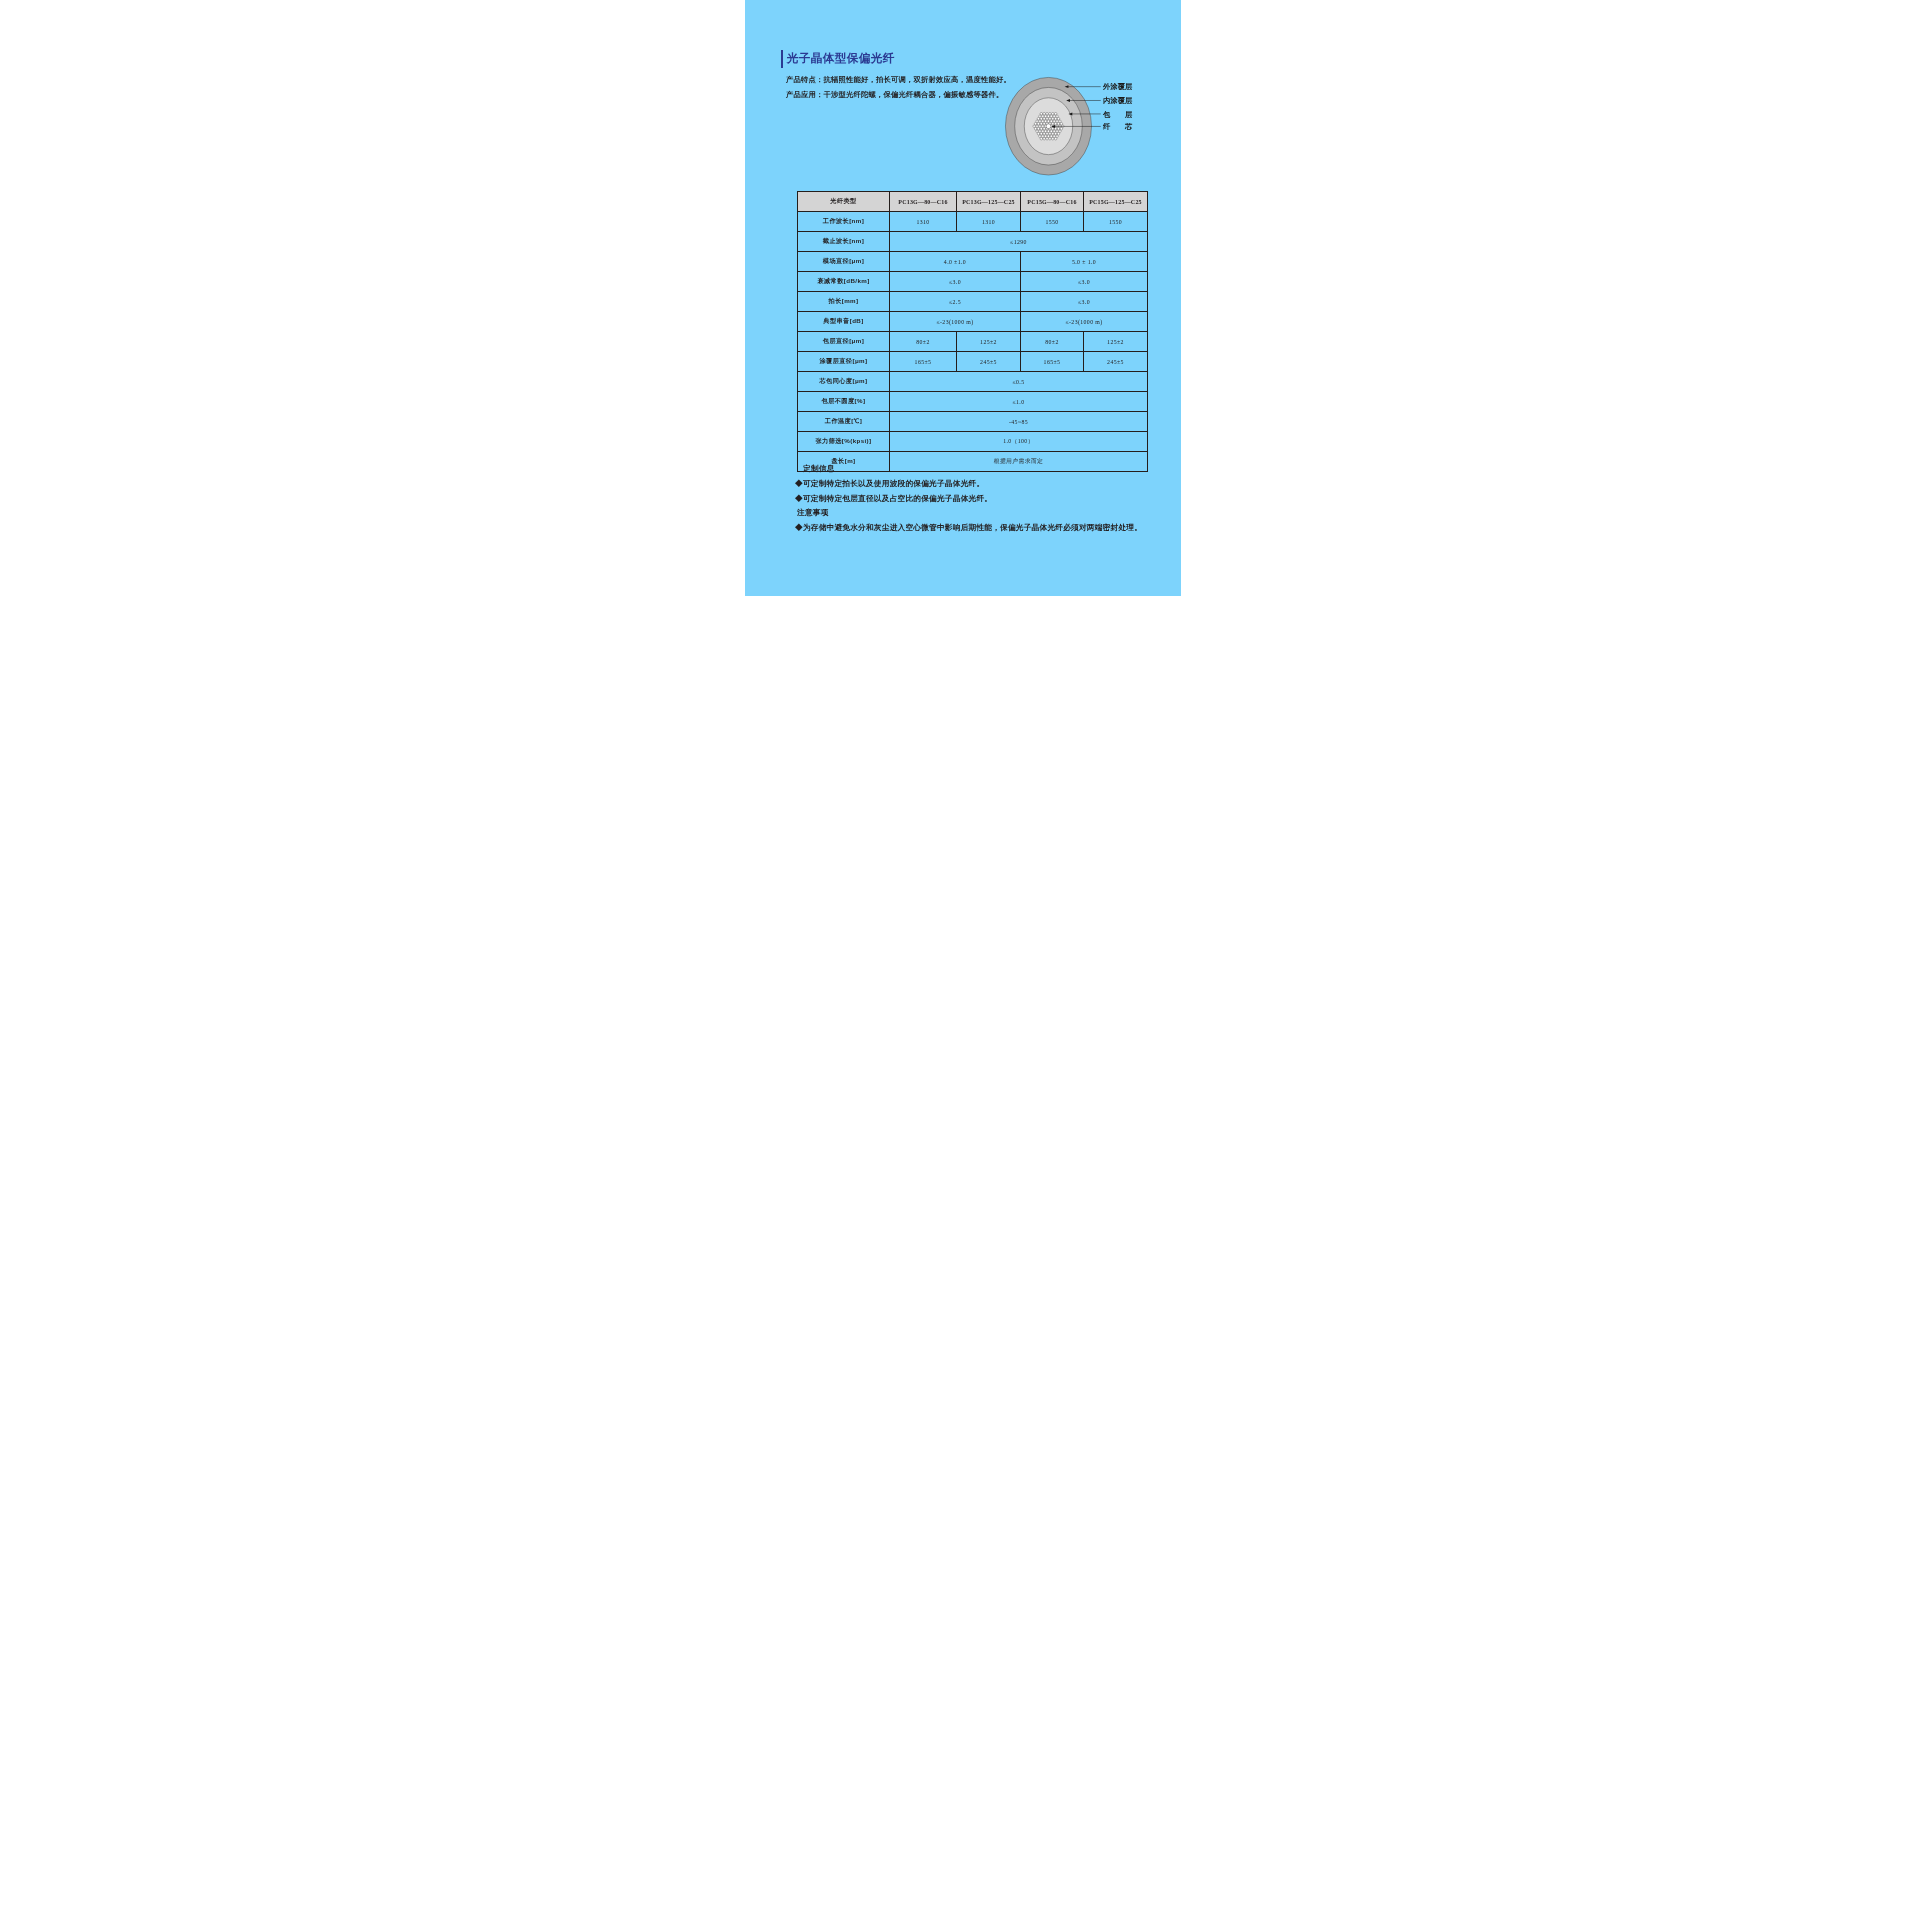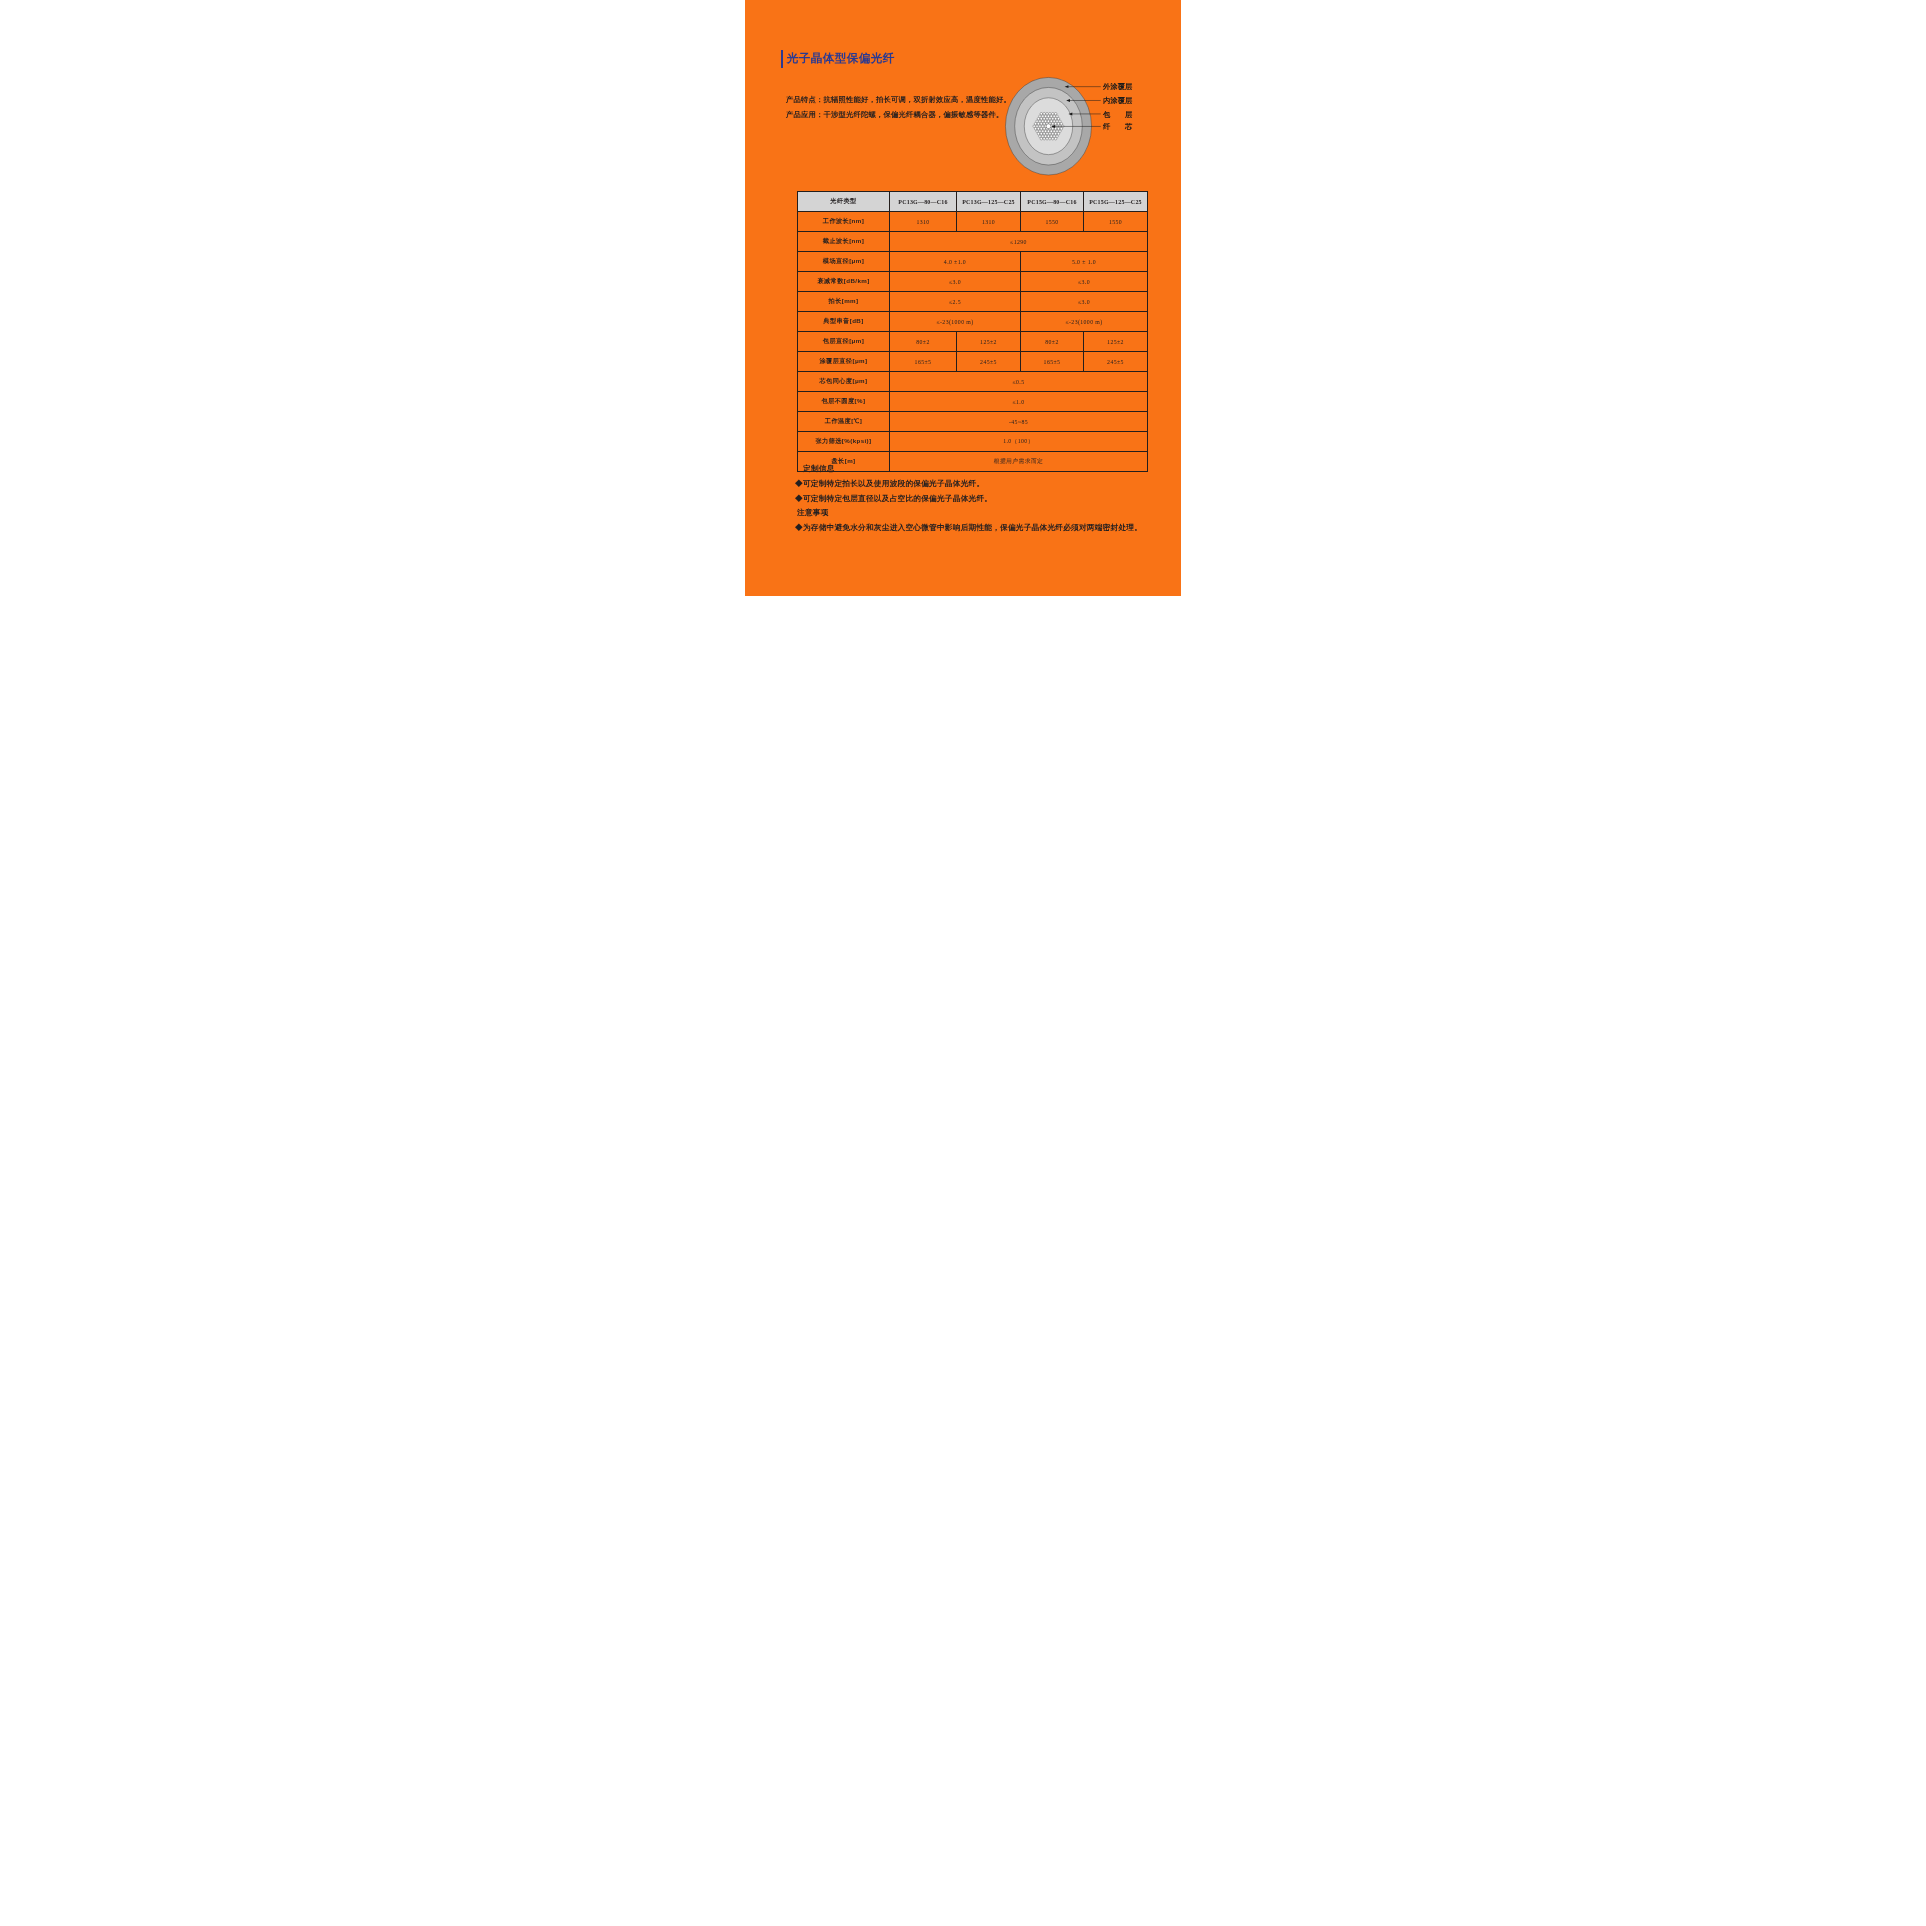--- a/index.html
+++ b/index.html
@@ -1,23 +1,23 @@
 <!DOCTYPE html>
 <html style="font-size:6.2px"><head>
 <meta charset="utf-8">
 <style>
   html,body{margin:0;padding:0;background:#ffffff;}
-  .page{position:relative;width:436px;height:596px;background:#f97316;margin:0 auto;overflow:hidden;
+  .page{position:relative;width:436px;height:596px;background:#7dd3fc;margin:0 auto;overflow:hidden;
         font-family:"Liberation Sans",sans-serif;color:#231f20;text-decoration:underline;}
   
   .title-wrap{position:absolute;left:36px;top:50px;display:flex;align-items:center;}
   .title-bar{width:1.9px;height:17.7px;background:#2b3a92;margin-right:3.9px;}
   .title-text{font-size:11.6px;font-weight:bold;color:#2b3a92;letter-spacing:0.4px;}
   
-  .intro-line{position:absolute;left:41px;font-size:7.3px;font-weight:bold;letter-spacing:0.2px;white-space:nowrap;margin-top:20px;}
+  .intro-line{position:absolute;left:41px;font-size:7.3px;font-weight:bold;letter-spacing:0.2px;white-space:nowrap;}
   .intro-1{top:75px;}
   .intro-2{top:90px;}
   
   .diagram{position:absolute;left:252px;top:71px;width:146px;height:112px;}
   .diagram svg{width:100%;height:100%;}
   .ring{stroke:#2b2b2b;stroke-width:1;}
   .hole{fill:#ffffff;stroke:#2b2b2b;stroke-width:0.9;}
   .core{fill:#ffffff;stroke:#2b2b2b;stroke-width:1;}
   .arrow-line{stroke:#1a1a1a;stroke-width:1.3;}
   .arrow-head{fill:#1a1a1a;}

